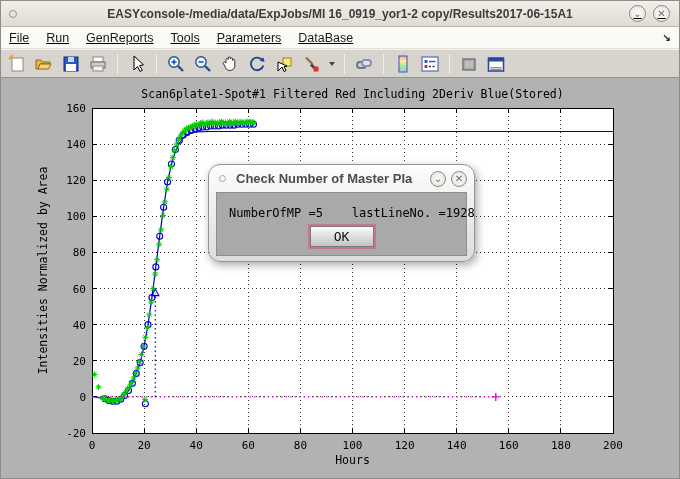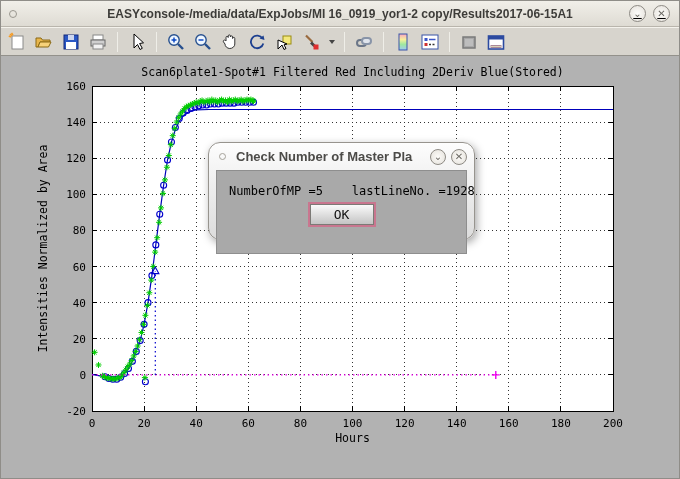--- a/index.html
+++ b/index.html
@@ -35,41 +35,50 @@
   
   .dialog { position:absolute; left:207px; top:86px; width:267px; height:98px;
             background:linear-gradient(#fdfdfd,#dcdcdc); border:1px solid #97948e; border-radius:12px;
             box-shadow:2px 3px 9px rgba(0,0,0,0.35); padding:0 7px 7px 7px; }
   .dialog-titlebar { height:27px; display:flex; align-items:center; position:relative; }
   .dialog-circle { width:7px; height:7px; border:1px solid #a5a29a; border-radius:50%; margin-left:3px; flex:0 0 auto; }
   .dialog-title { flex:1 1 auto; font-size:13px; font-weight:bold; color:#4c4b48; margin-left:10px;
                   white-space:nowrap; overflow:hidden; }
   .dialog-btns { display:flex; gap:5px; flex:0 0 auto; }
   .dialog-btns .circle-btn { width:16px; height:16px; }
-  .dialog-body { height:84px; background:#a9a9a9; border:1px solid #8e8e8e; }
+  .dialog-body { height:64px; background:#a9a9a9; border:1px solid #8e8e8e; }
   .dialog-message { font-family:"DejaVu Sans Mono", monospace; font-size:12px; color:#000;
                     white-space:pre; padding:13px 0 0 12px; }
   .ok-button { display:block; margin:6px auto 0 auto; width:64px; height:21px;
                background:linear-gradient(#fafafa,#c4c4c4); border:1px solid #7c7a76;
                outline:2px solid #c9768f; font-family:"DejaVu Sans Mono", monospace; font-size:13px; color:#111;text-align:center; }
 </style>
 </head>
 <body>
 
 <div class="window">
 
   <div class="titlebar">
     <span class="app-circle"></span>
     <span class="win-title">EASYconsole-/media/data/ExpJobs/MI 16_0919_yor1-2 copy/Results2017-06-15A1</span>
     <span class="win-btns">
       <span class="circle-btn">⌄</span>
       <span class="circle-btn">✕</span>
     </span>
   </div>
 
+  <div class="menubar">
+    <span class="menu-item">File</span>
+    <span class="menu-item">Run</span>
+    <span class="menu-item">GenReports</span>
+    <span class="menu-item">Tools</span>
+    <span class="menu-item">Parameters</span>
+    <span class="menu-item">DataBase</span>
+    <span class="menu-pin">↘</span>
+  </div>
 
   <div class="toolbar">
     <span class="tbtn">
         <svg width="20" height="20" viewBox="0 0 20 20">
           <rect x="5" y="4" width="11" height="13" fill="#fff" stroke="#8a8a8a"></rect>
           <path d="M5 4 l-2 -2 M6 3 l-1.5 -2.2 M4 5 l-2.2 -1" stroke="#f59a23" stroke-width="1.5"></path>
         </svg>
       </span>
     <span class="tbtn">
         <svg width="20" height="20" viewBox="0 0 20 20">

